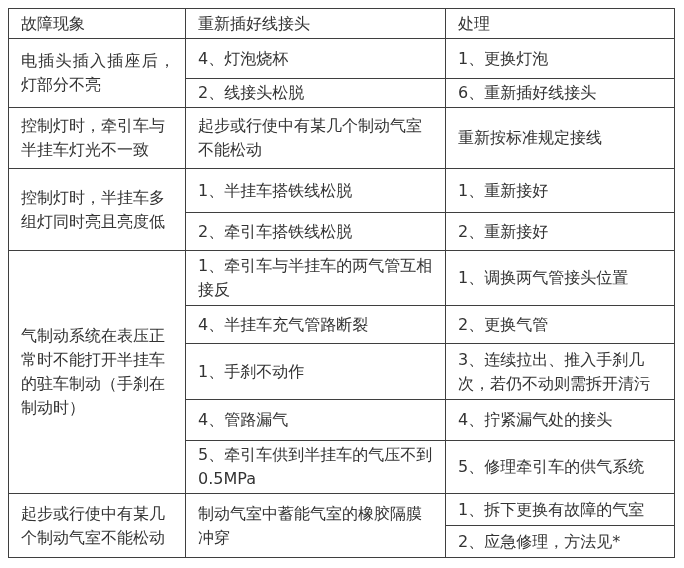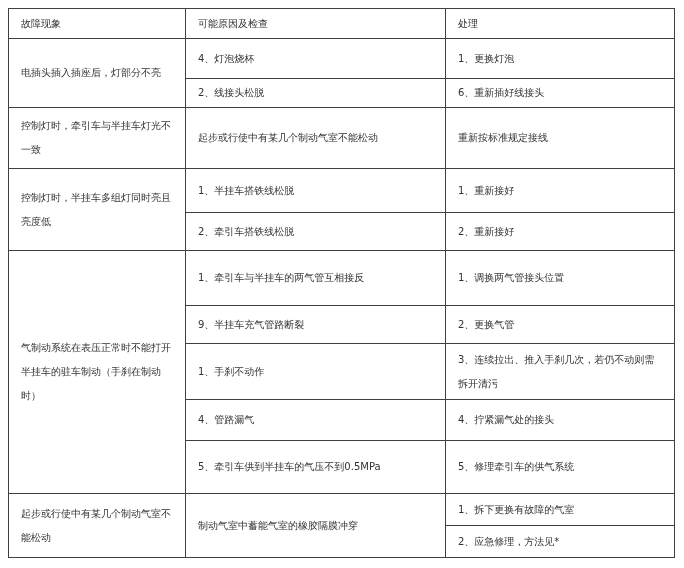--- a/index.html
+++ b/index.html
@@ -16,21 +16,21 @@
     color: #333333;
     overflow: hidden;
   }
   table.fault-table {
     position: absolute;
     left: 8px;
     top: 8px;
     width: 666px;
     border-collapse: collapse;
     table-layout: fixed;
-    font-size: 10px;
+    font-size: 16px;
     line-height: 24px;
     color: #333333;
   }
   table.fault-table td, table.fault-table th {
     border: 1px solid #3f3f3f;
     padding: 2px 10px 2px 12px;
     font-weight: normal;
     text-align: left;
     vertical-align: middle;
     overflow: hidden;
@@ -57,21 +57,21 @@
   <table class="fault-table">
     <colgroup>
       <col style="width:177px">
       <col style="width:260px">
       <col style="width:229px">
     </colgroup>
 
     <tbody>
         <tr style="height:25px">
       <th class="hdr">故障现象</th>
-      <th class="hdr">可能原因及检查</th>
+      <th class="hdr">重新插好线接头</th>
       <th class="hdr">处理</th>
     </tr>
 
     <tr style="height:40px">
       <td class="symptom justify" rowspan="2">电插头插入插座后，灯部分不亮</td>
       <td>4、灯泡烧杯</td>
       <td>1、更换灯泡</td>
     </tr>
     <tr style="height:26px">
       <td>2、线接头松脱</td>
@@ -93,21 +93,21 @@
       <td>2、牵引车搭铁线松脱</td>
       <td>2、重新接好</td>
     </tr>
 
     <tr style="height:55px">
       <td class="symptom" rowspan="5">气制动系统在表压正常时不能打开半挂车的驻车制动（手刹在制动时）</td>
       <td>1、牵引车与半挂车的两气管互相接反</td>
       <td>1、调换两气管接头位置</td>
     </tr>
     <tr style="height:38px">
-      <td>9、半挂车充气管路断裂</td>
+      <td>4、半挂车充气管路断裂</td>
       <td>2、更换气管</td>
     </tr>
     <tr style="height:56px">
       <td>1、手刹不动作</td>
       <td>3、连续拉出、推入手刹几次，若仍不动则需拆开清污</td>
     </tr>
     <tr style="height:41px">
       <td>4、管路漏气</td>
       <td>4、拧紧漏气处的接头</td>
     </tr>

